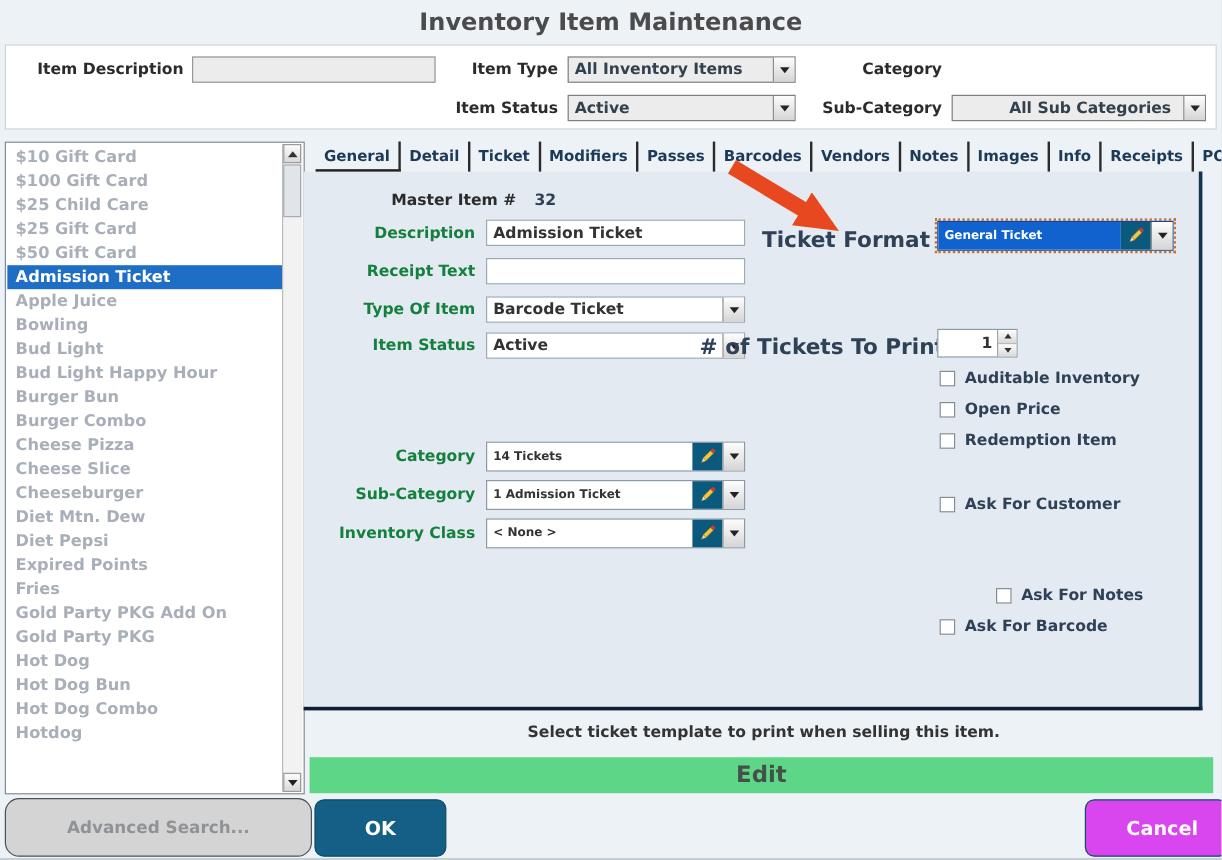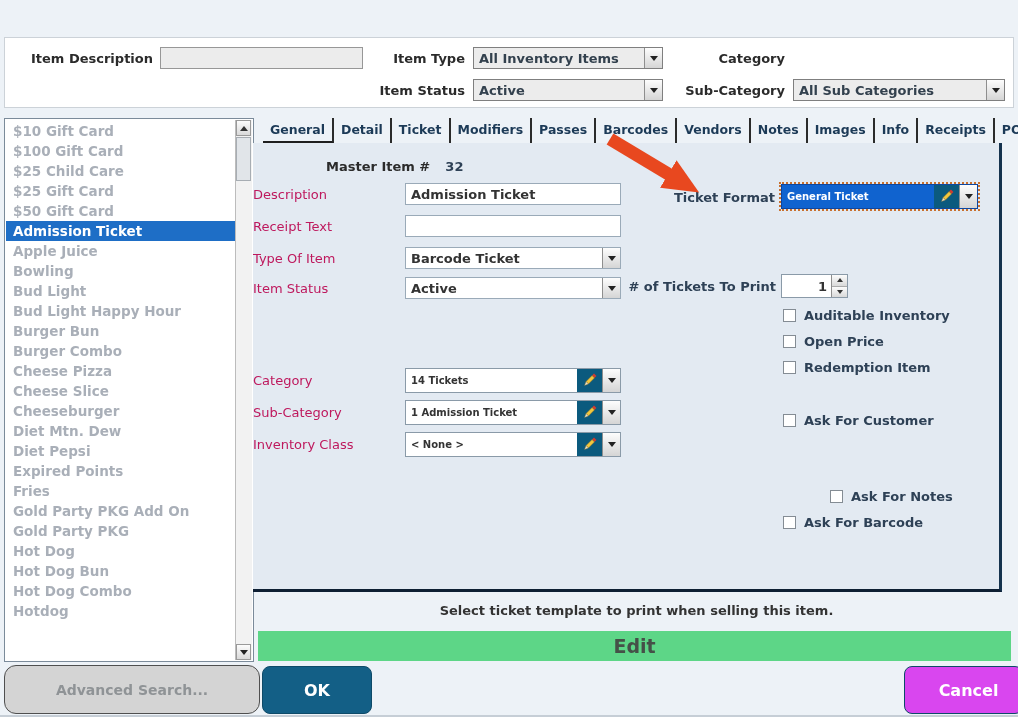--- a/index.html
+++ b/index.html
@@ -28,22 +28,22 @@
   .tri-up{width:0;height:0;border-left:4px solid transparent;border-right:4px solid transparent;border-bottom:5px solid #333;}
   .sb-thumb{position:absolute;left:0;top:17px;width:15px;height:44px;background:#e1e5e9;border:1px solid #a7adb3;box-sizing:border-box;}
 
   
   #tab-strip{position:absolute;left:263px;top:118px;height:26px;display:flex;}
   .tab{padding:4px 7px 3px 7px;font-size:12.5px;font-weight:bold;color:#1c3a57;border-right:2px solid #2b2b2b;white-space:nowrap;}
   .tab.active{border-bottom:3px solid #1f1f1f;}
 
   
   #tab-content{position:absolute;left:253px;top:143px;width:749px;height:449px;background:#e3eaf2;border-right:3px solid #15334e;border-bottom:3px solid #0e1f33;box-sizing:border-box;}
-  .flabel{position:absolute;width:143px;font-size:13px;font-weight:normal;color:#be185d;white-space:nowrap;}
-  .rlabel{position:absolute;text-align:right;font-size:13px;font-weight:bold;color:#2e4156;white-space:nowrap;}
+  .flabel{position:absolute;width:143px;text-align:right;font-size:13px;font-weight:bold;color:#15803d;white-space:nowrap;}
+  .rlabel{position:absolute;text-align:right;font-size:18px;font-weight:bold;color:#2e4156;white-space:nowrap;}
   .finput{position:absolute;left:152px;width:216px;height:22px;background:#fff;border:1px solid #9aaab8;box-sizing:border-box;font:bold 13px "DejaVu Sans",sans-serif;color:#333;padding:0 5px;}
 
   .combo{position:absolute;left:152px;width:216px;height:25px;border:1px solid #8a9aa8;background:#fff;box-sizing:border-box;display:flex;align-items:stretch;}
   .combo-text{flex:1;display:flex;align-items:center;padding:0 5px;font-size:10px;font-weight:bold;color:#333;white-space:nowrap;overflow:hidden;}
   .pencil-btn{width:25px;background:#0b5a7e;border-left:1px solid #smoke;display:flex;align-items:center;justify-content:center;}
   .combo .dd-btn{width:17px;}
   .combo.blue{outline:2px dotted #c8702e;outline-offset:0px;border-color:#0d47a1;}
   .combo.blue .combo-text{background:#1063cf;color:#fff;}
 
   .spin{position:absolute;width:67px;height:24px;background:#fff;border:1px solid #8a9aa8;box-sizing:border-box;display:flex;}
@@ -62,20 +62,21 @@
   #edit-bar{position:absolute;left:258px;top:631px;width:753px;height:30px;line-height:30px;text-align:center;font-size:19px;font-weight:bold;color:#455148;}
   .btn{position:absolute;height:46px;border-radius:8px;color:#fff;font-size:16px;font-weight:bold;display:flex;align-items:center;justify-content:center;border:1px solid #0e4a68;}
   #adv-search{position:absolute;left:4px;top:665px;width:254px;height:47px;background:#d4d4d4;border:1px solid #4f4f4f;border-radius:12px;color:#8f9396;font-size:14px;font-weight:bold;display:flex;align-items:center;justify-content:center;}
   #arrow-overlay{position:absolute;left:598px;top:130px;width:210px;height:80px;pointer-events:none;z-index:5;}
 </style>
 </head>
 <body>
 
 <div id="app">
 
+  <div id="title">Inventory Item Maintenance</div>
 
   <div id="filter-panel">
     <div class="flt-lbl" style="left:24px;top:13px;width:124px;">Item Description</div>
     <input class="flt-input" style="left: 155px; top: 9px; width: 203px;" value="">
 
     <div class="flt-lbl" style="left:350px;top:13px;width:110px;">Item Type</div>
     <div class="dd" style="left:468px;top:9px;width:190px;">
       <span class="dd-text">All Inventory Items</span>
       <span class="dd-btn">
           <span class="tri"></span>
@@ -86,21 +87,21 @@
 
     <div class="flt-lbl" style="left:350px;top:45px;width:110px;">Item Status</div>
     <div class="dd" style="left:468px;top:41px;width:190px;">
       <span class="dd-text">Active</span>
       <span class="dd-btn">
           <span class="tri"></span>
         </span>
     </div>
 
     <div class="flt-lbl" style="left:640px;top:45px;width:140px;">Sub-Category</div>
-    <div class="dd" style="left:788px;top:41px;width:212px;">
+    <div class="dd" style="left:788px;top:41px;width:212px;padding-left:42px;">
       <span class="dd-text">All Sub Categories</span>
       <span class="dd-btn">
           <span class="tri"></span>
         </span>
     </div>
   </div>
 
   <div id="item-list">
     <div id="item-rows">
       <div class="li">$10 Gift Card</div>

